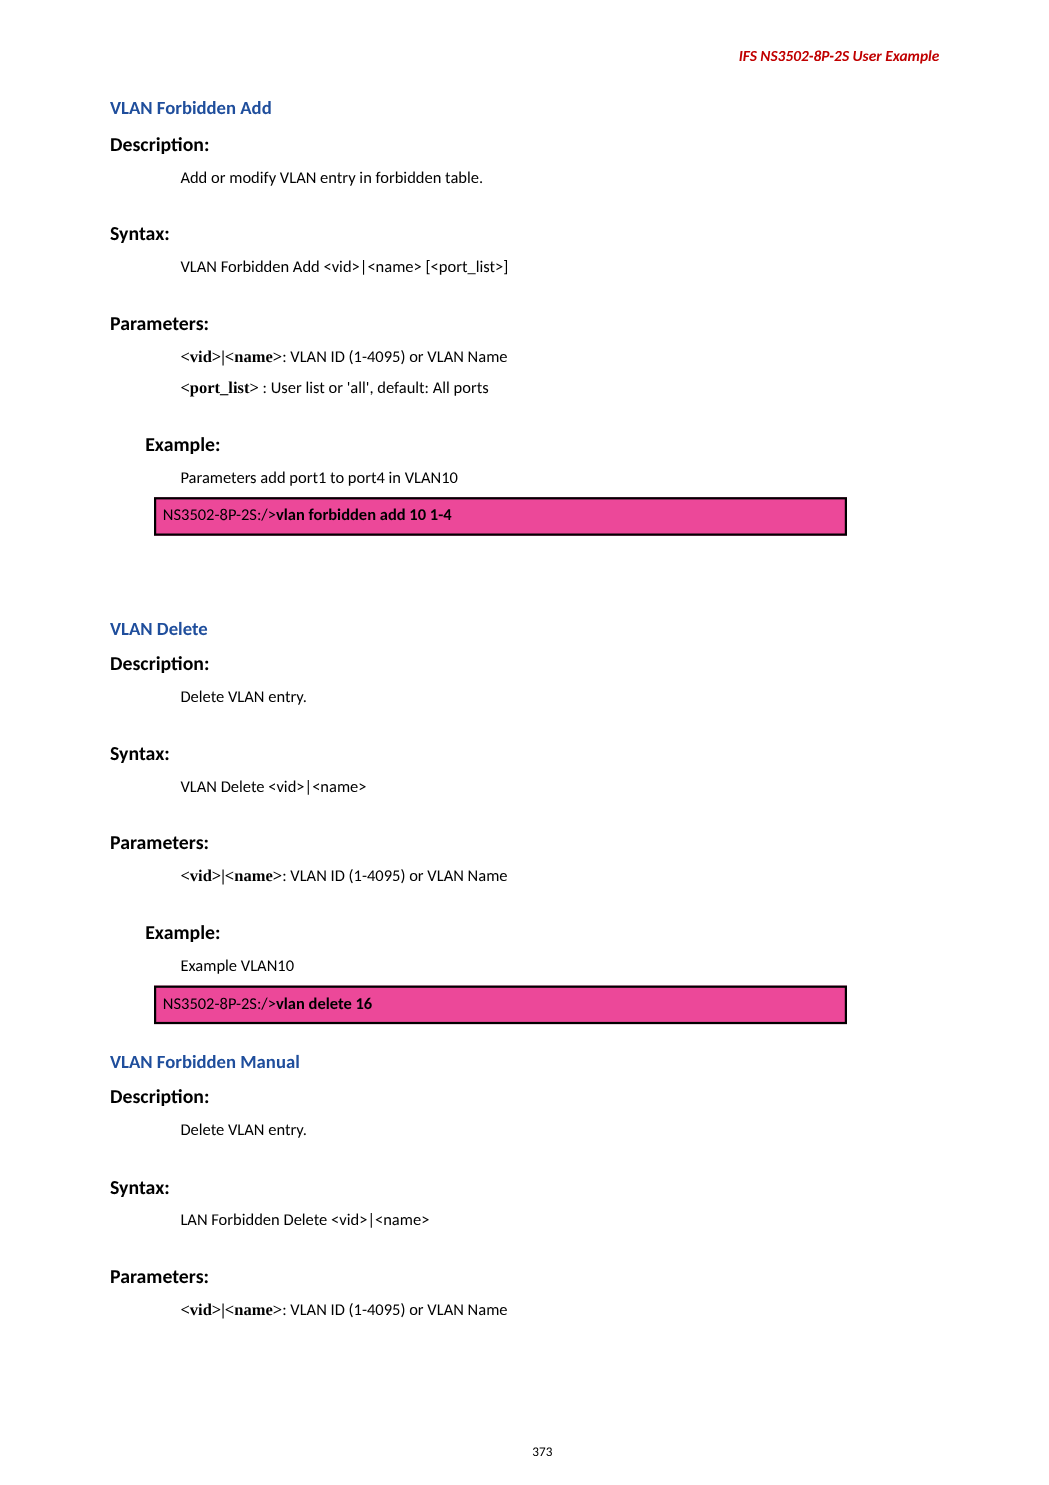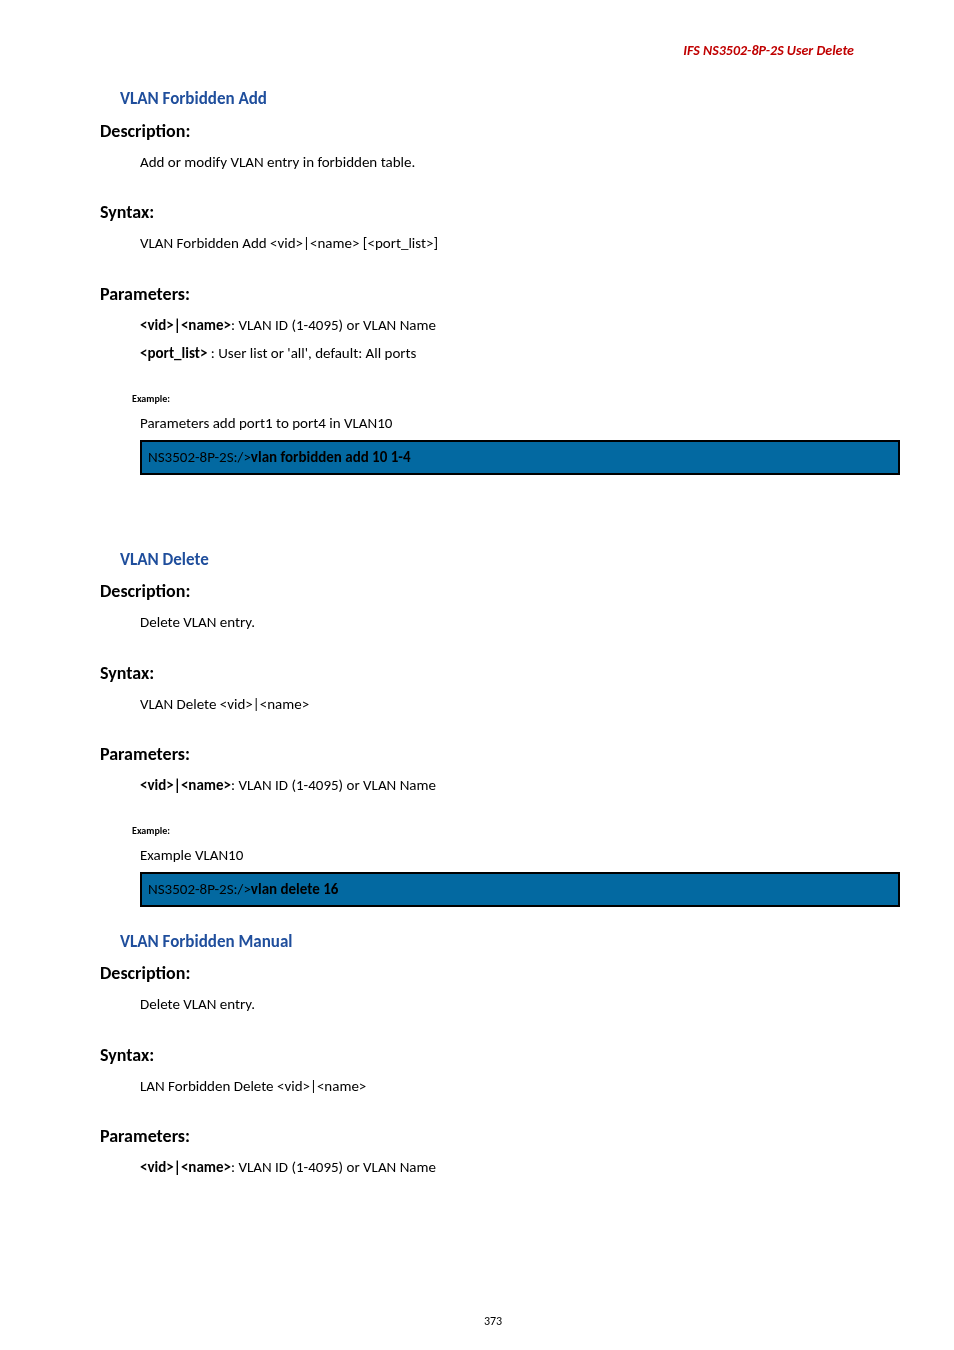--- a/index.html
+++ b/index.html
@@ -25,73 +25,73 @@
       font-weight: bold;
       font-size: 14px;
       margin-bottom: 25px;
     }
     .section-heading {
       color: #1f4e9c;
       font-weight: bold;
       font-size: 17px;
       margin-top: 22px;
       margin-bottom: 6px;
-      margin-left: 20px;
     }
     .field-label {
       font-weight: bold;
       font-size: 18px;
       margin-top: 6px;
       margin-bottom: 6px;
     }
     .field-label-small {
       font-weight: bold;
-      font-size: 10px;
+      font-size: 18px;
       margin-top: 6px;
       margin-bottom: 6px;
       padding-left: 32px;
     }
     .indented {
-      margin-left: 40px;
+      margin-left: 64px;
       margin-bottom: 6px;
     }
     .spacer-sm {
       height: 14px;
     }
     .spacer-md {
       height: 50px;
     }
     .code-box {
       margin-left: 40px;
       margin-top: 6px;
-      background: #0369a1;
+      background: #ec4899;
       border: 2px solid #000;
       padding: 4px 6px;
-      width: 760px;
+      width: 630px;
     }
     .code-cmd {
       font-weight: bold;
     }
     .page-number {
       position: absolute;
       bottom: 20px;
       left: 0;
       right: 0;
       text-align: center;
       font-size: 12px;
       padding-left: 32px;
     }
     .param-key {
       font-weight: bold;
+      font-family: Liberation Serif, serif;
     }
   </style>
 </head>
 <body>
 
-<div class="header-title">IFS  NS3502-8P-2S  User  Delete</div>
+<div class="header-title">IFS  NS3502-8P-2S  User  Example</div>
 
 <div class="section-heading">VLAN Forbidden Add</div>
 <div class="field-label">Description:</div>
 <div class="indented">Add or modify VLAN entry in forbidden table.</div>
 <div class="spacer-sm"></div>
 <div class="field-label">Syntax:</div>
 <div class="indented">VLAN Forbidden Add &lt;vid&gt;|&lt;name&gt; [&lt;port_list&gt;]</div>
 <div class="spacer-sm"></div>
 <div class="field-label">Parameters:</div>
 <div class="indented">

